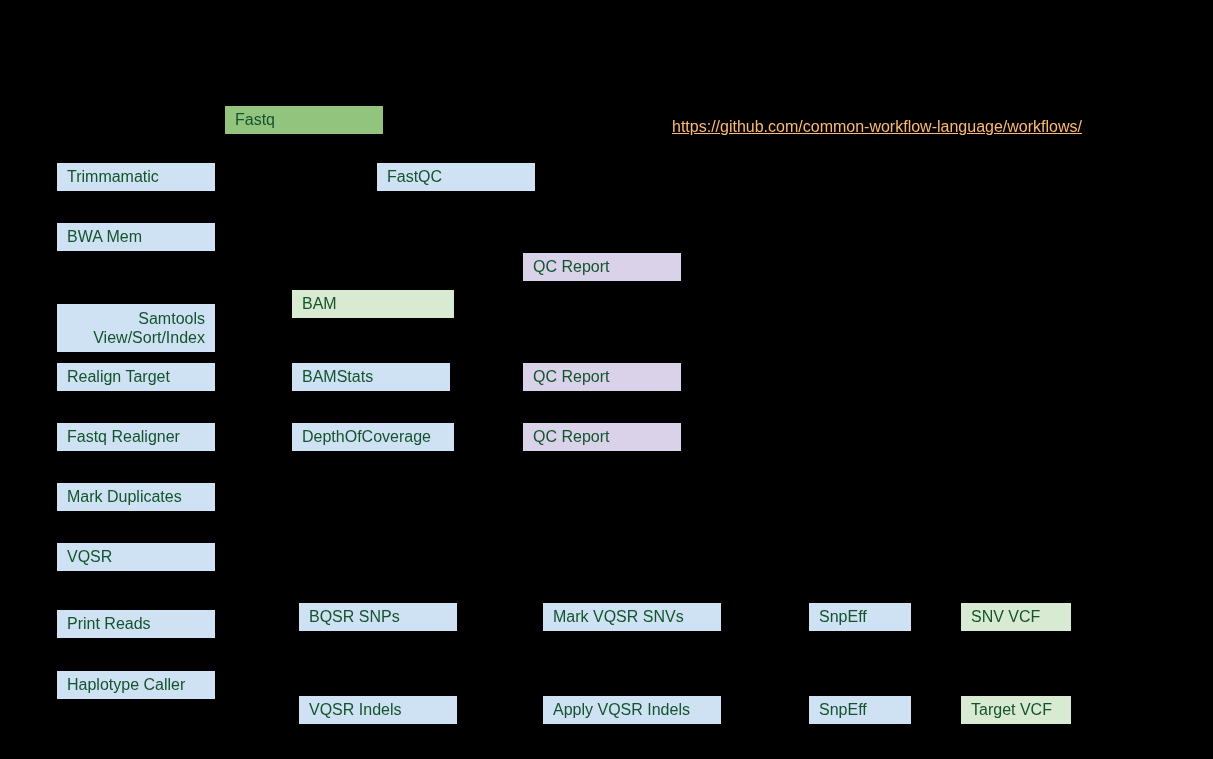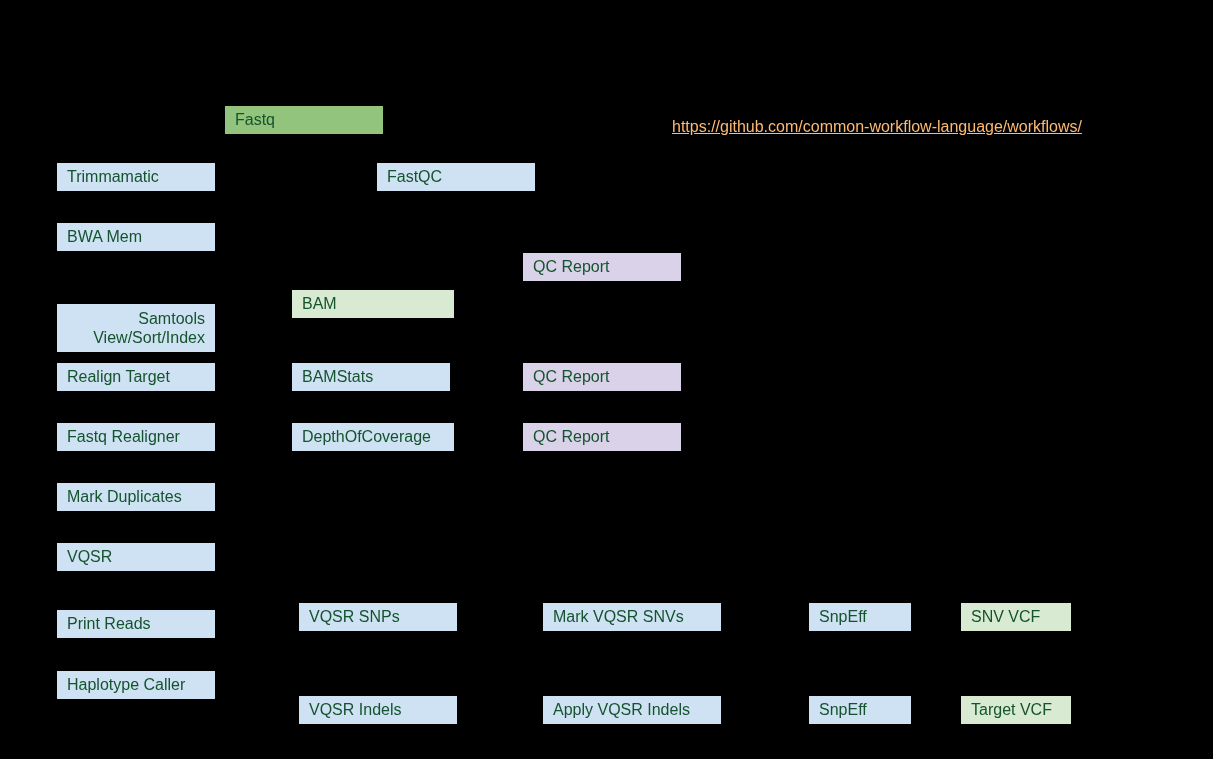--- a/index.html
+++ b/index.html
@@ -56,21 +56,21 @@
 
 <div class="box blue" style="left:56px; top:422px; width:160px; height:30px;">Fastq Realigner</div>
 <div class="box blue" style="left:291px; top:422px; width:164px; height:30px;">DepthOfCoverage</div>
 <div class="box purple" style="left:522px; top:422px; width:160px; height:30px;">QC Report</div>
 
 <div class="box blue" style="left:56px; top:482px; width:160px; height:30px;">Mark Duplicates</div>
 
 <div class="box blue" style="left:56px; top:542px; width:160px; height:30px;">VQSR</div>
 
 <div class="box blue" style="left:56px; top:602px; width:160px; height:30px;margin-top:7px;">Print Reads</div>
-<div class="box blue" style="left:298px; top:602px; width:160px; height:30px;">VQSR SNPs</div>
+<div class="box blue" style="left:298px; top:602px; width:160px; height:30px;">BQSR SNPs</div>
 <div class="box blue" style="left:542px; top:602px; width:180px; height:30px;">Mark VQSR SNVs</div>
 <div class="box blue" style="left:808px; top:602px; width:104px; height:30px;">SnpEff</div>
 <div class="box green-light" style="left:960px; top:602px; width:112px; height:30px;">SNV VCF</div>
 
 <div class="box blue" style="left:56px; top:670px; width:160px; height:30px;">Haplotype Caller</div>
 <div class="box blue" style="left:298px; top:695px; width:160px; height:30px;text-align:center;">VQSR Indels</div>
 <div class="box blue" style="left:542px; top:695px; width:180px; height:30px;">Apply VQSR Indels</div>
 <div class="box blue" style="left:808px; top:695px; width:104px; height:30px;">SnpEff</div>
 <div class="box green-light" style="left:960px; top:695px; width:112px; height:30px;">Target VCF</div>
 

